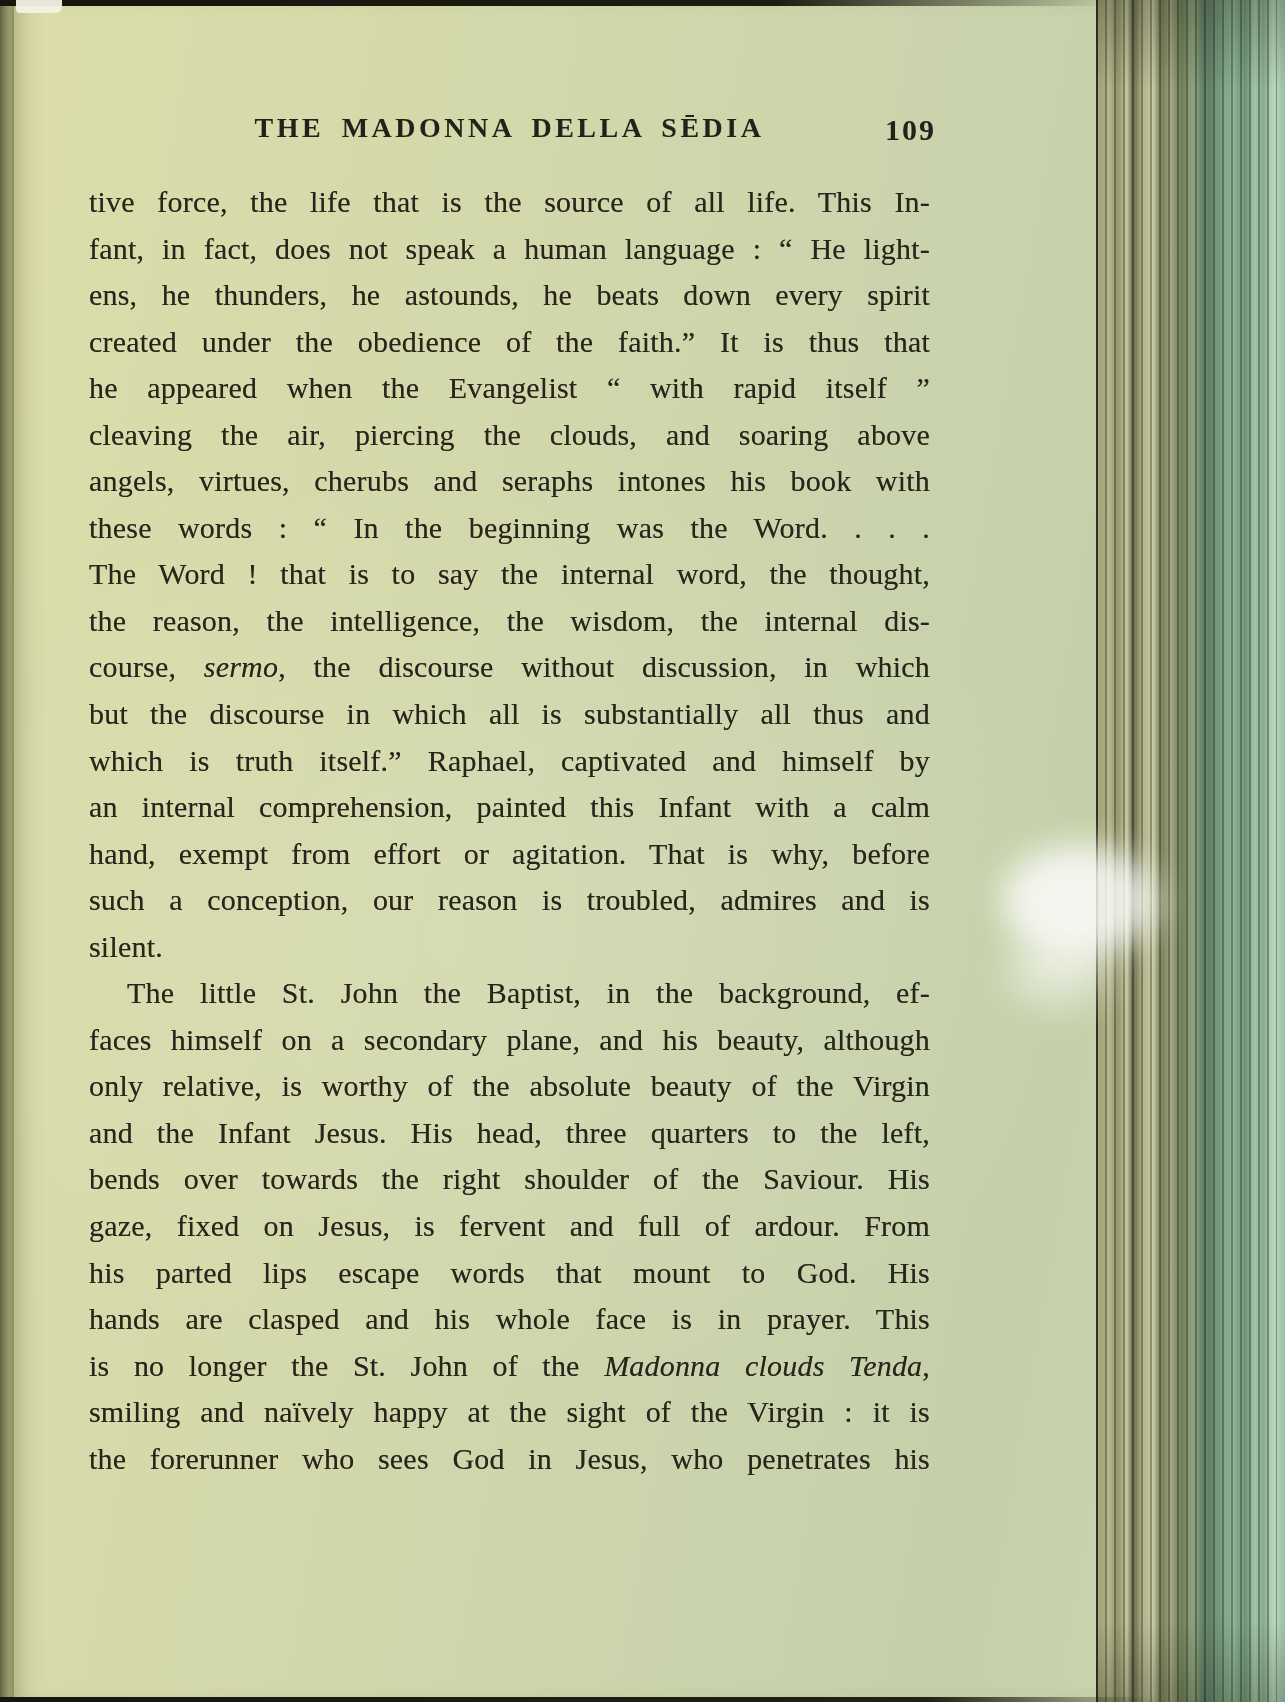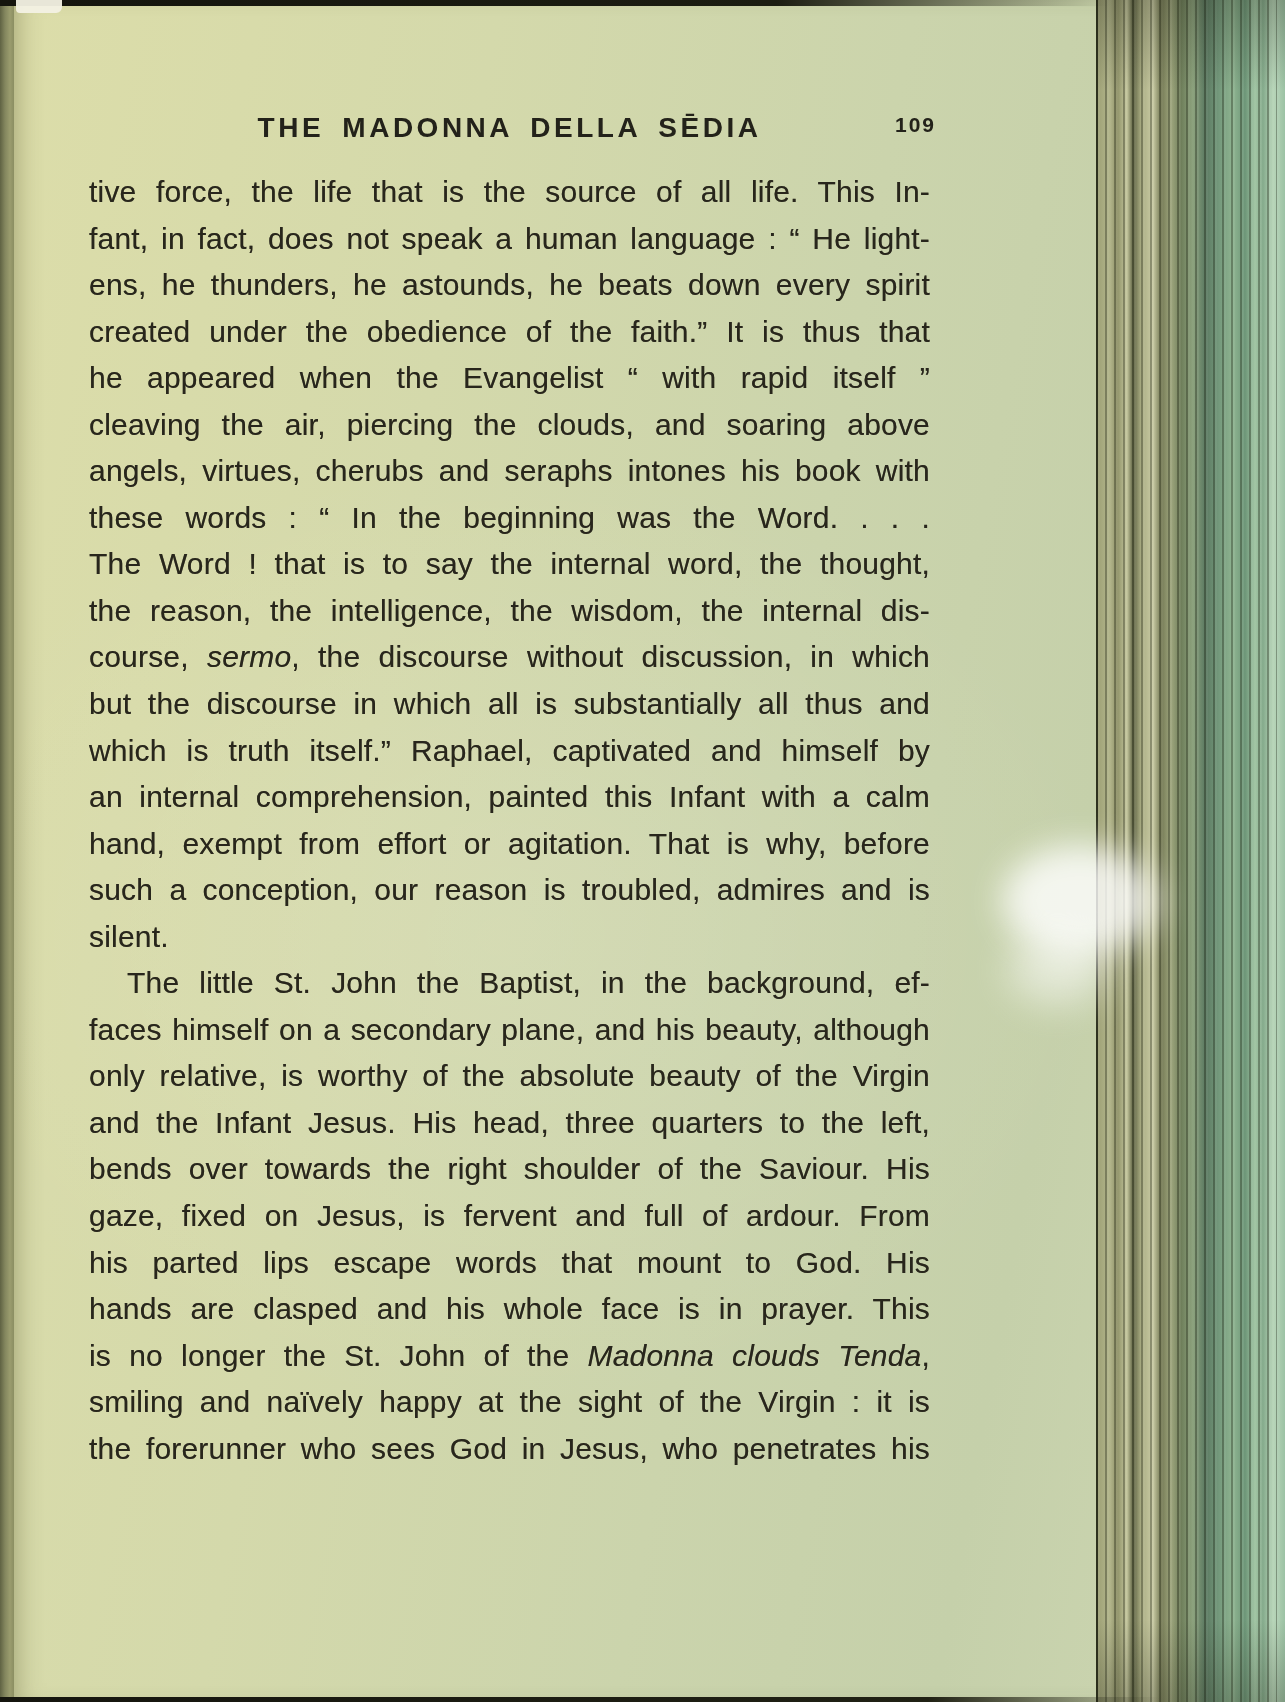--- a/index.html
+++ b/index.html
@@ -1,21 +1,21 @@
 <!DOCTYPE html>
 <html><head>
 <meta charset="utf-8">
 <style>
   html,body{margin:0;padding:0;background:#11120c;}
   .scene{
     position:relative;
     width:1285px;height:1702px;
     overflow:hidden;
     background:#f9a8d4;
-    font-family:Liberation Sans, sans-serif;
+    font-family:Liberation Serif, serif;
   }
   
   .spine{
     position:absolute;left:0;top:0;width:14px;height:1702px;
     background:linear-gradient(90deg,#5f6243 0,#83865e 5px,#9a9c6e 10px,#8b8e62 14px);
   }
   
   .page{
     position:absolute;left:14px;top:0;width:1086px;height:1702px;
     background:
@@ -73,27 +73,27 @@
   .pageheader{
     position:absolute;left:0;top:112px;width:841px;height:46px;
   }
   .pageheader .title{
     position:absolute;left:0;right:0;text-align:center;
     font-size:28px;font-weight:700;letter-spacing:3.5px;word-spacing:7px;
     color:#23221a;
   }
   .pageheader .folio{
     position:absolute;right:-6px;top:1px;
-    font-size:21px;font-weight:700;letter-spacing:2px;color:#23221a;
+    font-size:30px;font-weight:700;letter-spacing:2px;color:#23221a;
   }
   .bodylines{
     position:absolute;left:0;top:172px;width:841px;
   }
   .line{
-    height:46.55px;line-height:39px;
+    height:46.55px;line-height:60px;
     font-size:30px;
     text-align:justify;text-align-last:justify;
     word-spacing:1px;letter-spacing:0.2px;
     white-space:normal;
     color:#28261c;
     text-shadow:0 0 0.6px rgba(40,38,28,0.55);
   }
   .line.last{text-align-last:left;}
   .line.indent{text-indent:38px;}
   .it{font-style:italic;}

